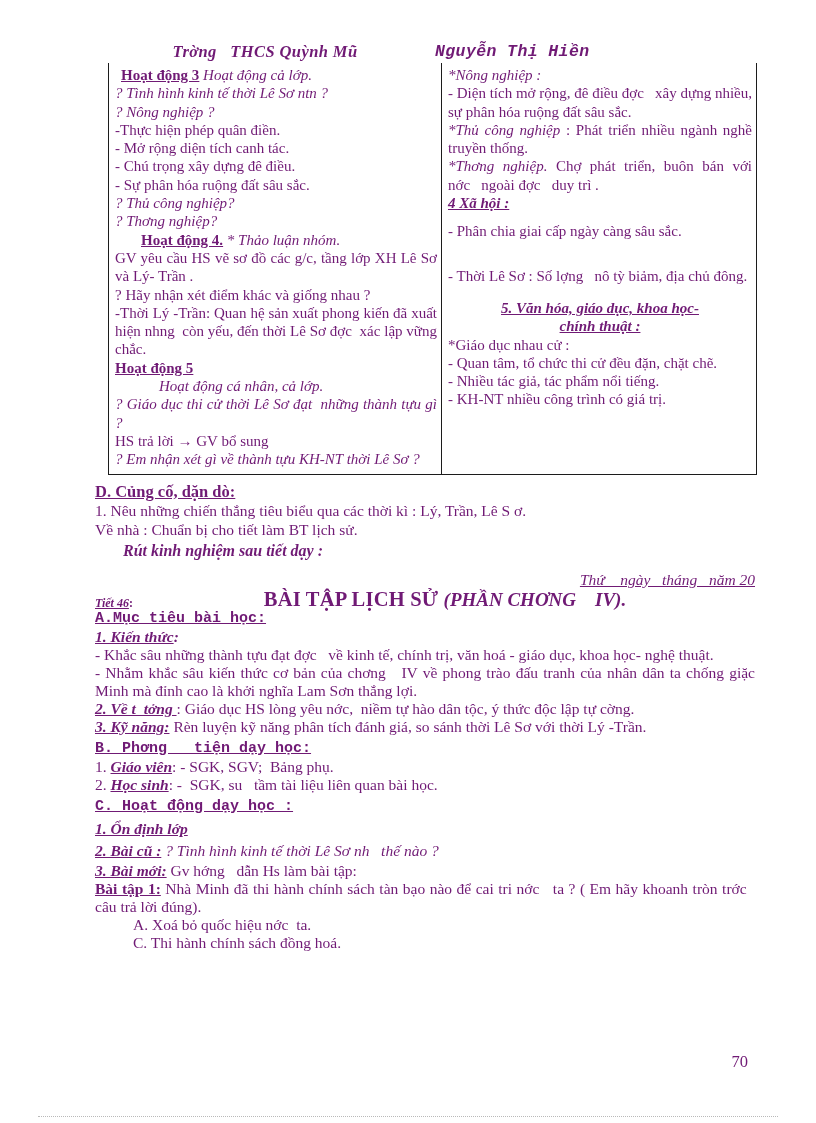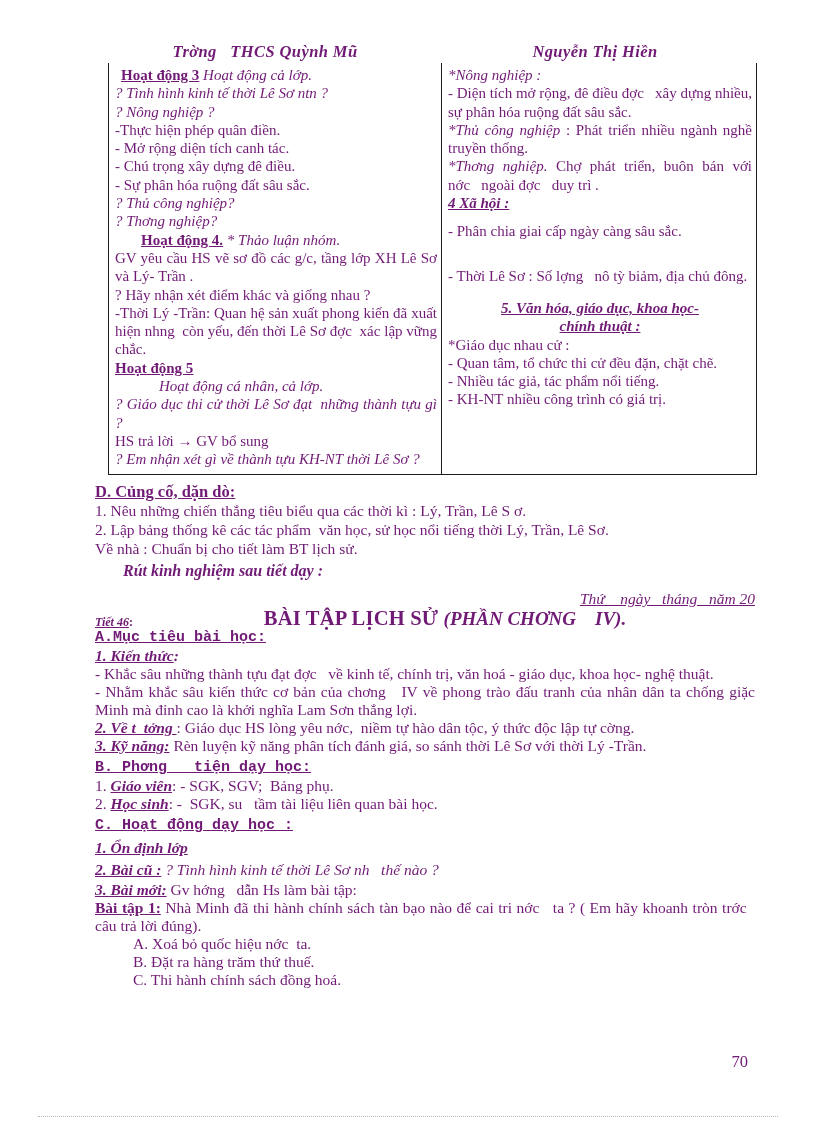--- a/index.html
+++ b/index.html
@@ -2,21 +2,21 @@
 <html><head>
 <meta charset="utf-8">
 <style>
   html,body{margin:0;padding:0;background:#e8e8e8;}
   .sheet{position:relative;width:816px;height:1123px;background:#ffffff;margin:0 auto;
          font-family:"Liberation Serif","DejaVu Serif",serif;color:#701a75;overflow:hidden;}
   .content{position:absolute;left:95px;top:42px;width:660px;}
   
   .hdr{display:flex;font-weight:bold;font-style:italic;font-size:16.5px;letter-spacing:.4px;margin-bottom:1px;}
   .hdr .school{width:340px;text-align:center;}
-  .hdr .teacher{flex:1;text-align:center;}
+  .hdr .teacher{flex:1;font-family:Liberation Mono, monospace;}
   
   table.tbl{margin-left:13px;width:638px;border-collapse:collapse;table-layout:fixed;}
   table.tbl td{border:1.4px solid #1c1c1c;border-top:none;vertical-align:top;
                font-size:15px;line-height:18.3px;padding:3px 4px 5px 6px;}
   td.cL{width:322px;}
   td.cR{width:304px;}
   p{margin:0;}
   .j{text-align:justify;}
   .it{font-style:italic;}
   .b{font-weight:bold;}
@@ -98,21 +98,20 @@
           <p>- Nhiều tác giả, tác phẩm nổi tiếng.</p>
           <p>- KH-NT nhiều công trình có giá trị.</p>
         </td>
       </tr>
     </tbody>
       </table>
 
     <div class="secD">
       <p class="h"><span class="bu">D. Củng cố, dặn dò:</span></p>
       <p>1. Nêu những chiến thắng tiêu biểu qua các thời kì : Lý, Trần, Lê S ơ.</p>
-      <p class="j">2. Lập bảng thống kê các tác phẩm&nbsp; văn học, sử học nổi tiếng thời Lý, Trần, Lê Sơ.</p>
       <p>Về nhà : Chuẩn bị cho tiết làm BT lịch sử.</p>
       <p class="bi note">Rút kinh nghiệm sau tiết dạy :</p>
     </div>
 
     <div class="lesson">
       <p class="dateline">Thứ&nbsp;&nbsp;&nbsp;&nbsp;ngày&nbsp;&nbsp;&nbsp;tháng&nbsp;&nbsp;&nbsp;năm 20</p>
       <p class="titleline">
         <span class="period"><span class="biu">Tiết 46</span><span class="b">:</span></span>
         <span class="bigtitle">BÀI TẬP LỊCH SỬ </span><span class="bigtitle-note">(PHẦN CHƠNG&nbsp;&nbsp;&nbsp; IV).</span>
       </p>
@@ -124,21 +123,20 @@
       <p class="j"><span class="biu">3. Kỹ năng:</span><span> Rèn luyện kỹ năng phân tích đánh giá, so sánh thời Lê Sơ với thời Lý -Trần.</span></p>
       <p class="sh m4"><span class="bu">B. Phơng&nbsp;&nbsp; tiện dạy học:</span></p>
       <p><span>1. </span><span class="biu">Giáo viên</span><span>: - SGK, SGV;&nbsp; Bảng phụ.</span></p>
       <p><span>2. </span><span class="biu">Học sinh</span><span>: -&nbsp; SGK, su&nbsp;&nbsp; tầm tài liệu liên quan bài học.</span></p>
       <p class="sh m4"><span class="bu">C. Hoạt động dạy học :</span></p>
       <p class="m4"><span class="biu">1. Ổn định lớp</span></p>
       <p class="m4"><span class="biu">2. Bài cũ :</span><span class="it"> ? Tình hình kinh tế thời Lê Sơ nh&nbsp;&nbsp; thế nào ?</span></p>
       <p class="m2"><span class="biu">3. Bài mới:</span><span>  Gv hớng&nbsp;&nbsp; dẫn Hs làm bài tập:</span></p>
       <p class="j"><span class="bu">Bài tập 1:</span><span> Nhà Minh đã thi hành chính sách tàn bạo nào để cai tri nớc&nbsp;&nbsp; ta ? ( Em hãy khoanh tròn trớc&nbsp;&nbsp; câu trả lời đúng).</span></p>
       <p class="opt">A. Xoá bỏ quốc hiệu nớc&nbsp; ta.</p>
-      <p class="opt">B. Đặt ra hàng trăm thứ thuế.</p>
       <p class="opt">C. Thi hành chính sách đồng hoá.</p>
     </div>
 
   </div>
 
   <div class="pagenum">70</div>
   <div class="footrule"></div>
 </div>
 
 </body></html>

